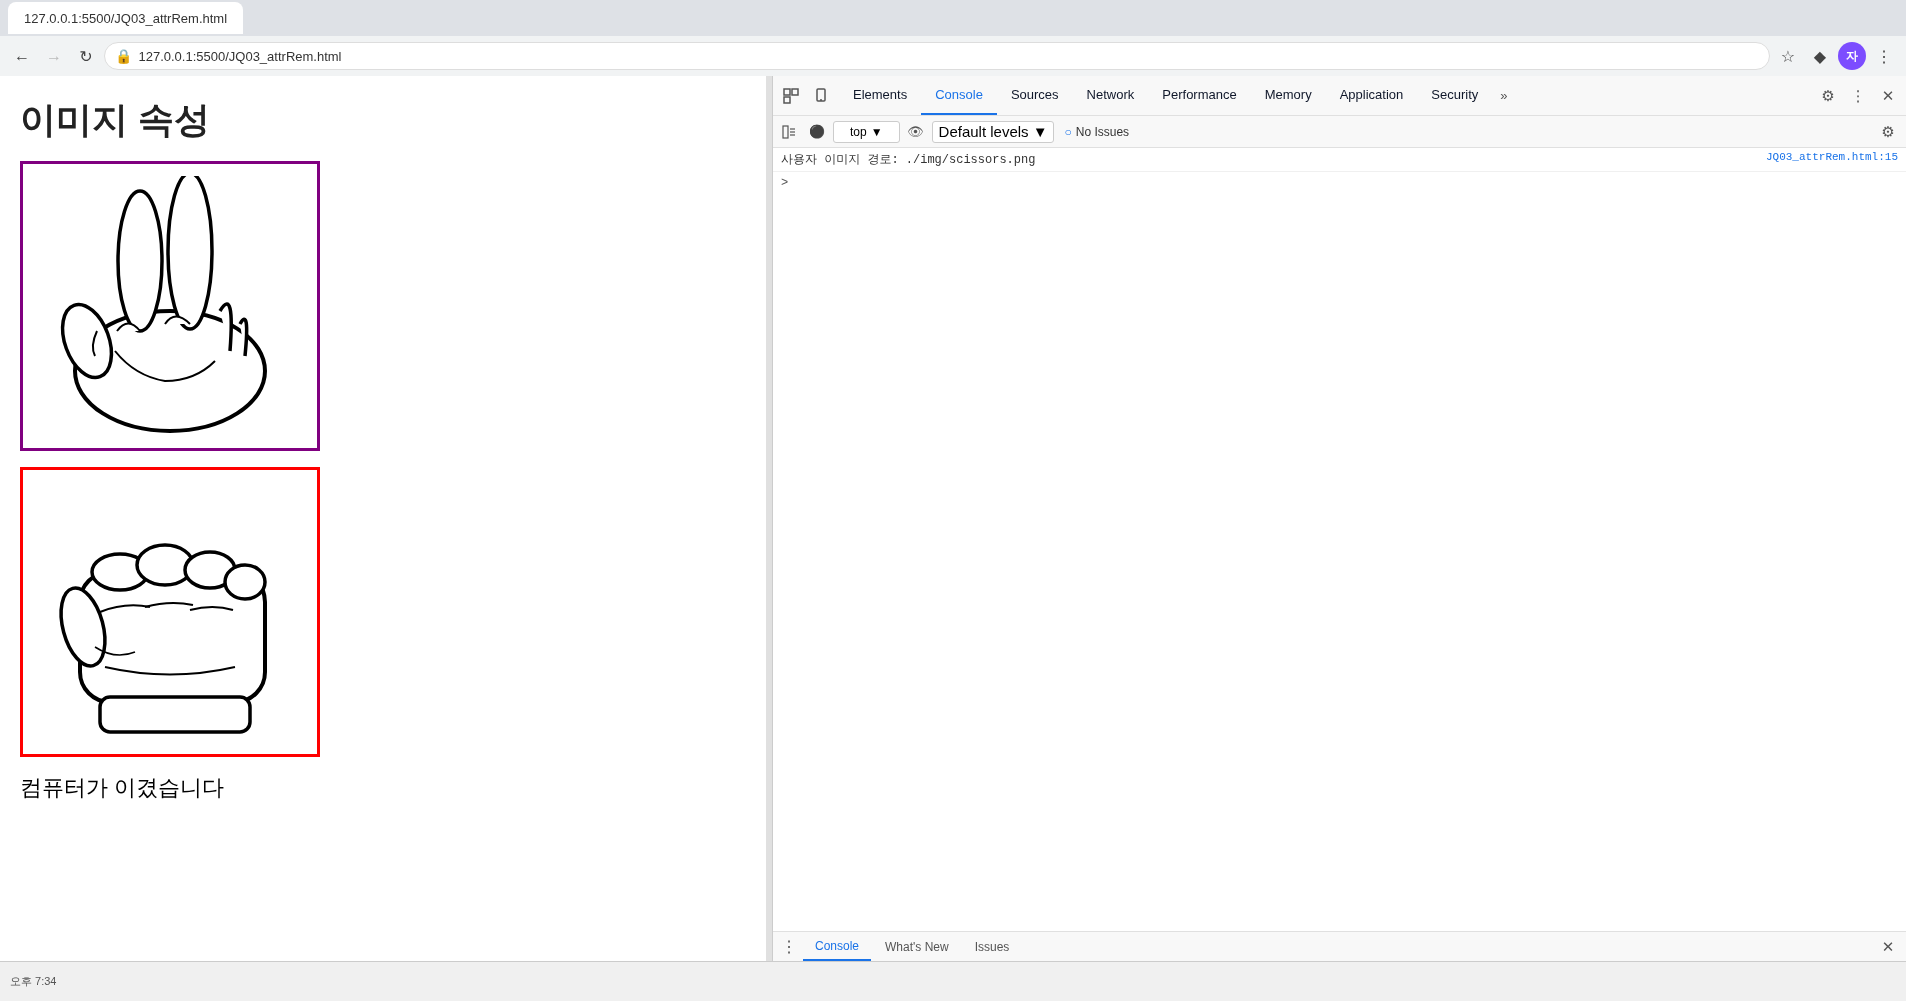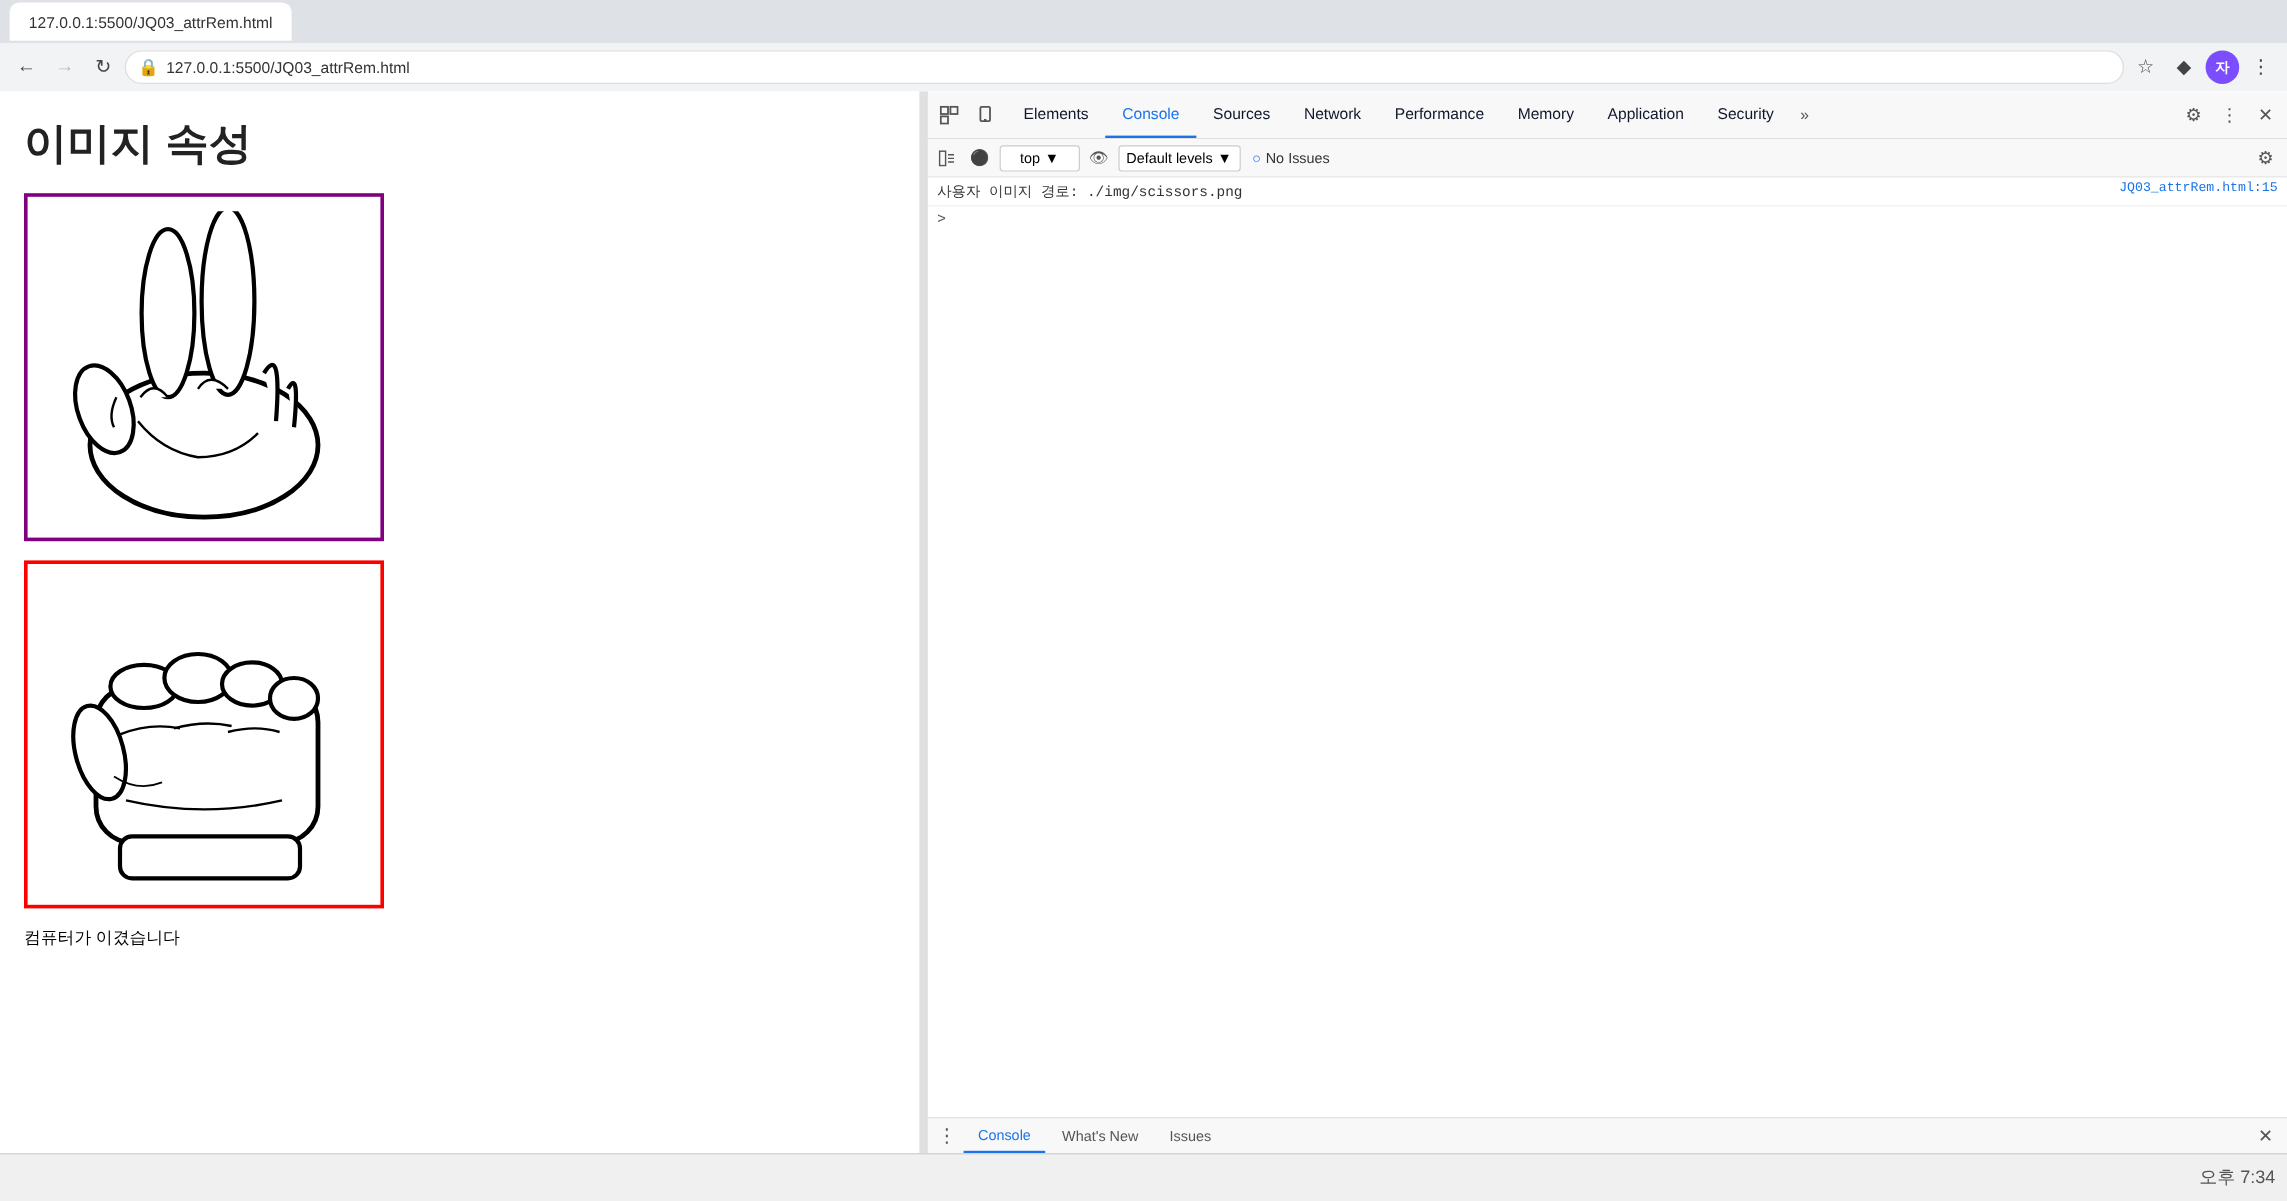--- a/index.html
+++ b/index.html
@@ -111,21 +111,21 @@
       width: 300px;
       height: 290px;
       display: flex;
       align-items: center;
       justify-content: center;
       overflow: hidden;
     }
 
     .result-text {
       margin-top: 16px;
-      font-size: 14px;
+      font-size: 22px;
     }
 
     
     .devtools {
       flex: 1;
       background: #fff;
       border-left: 1px solid #ccc;
       display: flex;
       flex-direction: column;
       overflow: hidden;
@@ -236,21 +236,21 @@
       outline: none;
     }
 
     .log-levels-btn {
       display: flex;
       align-items: center;
       background: #fff;
       border: 1px solid #ccc;
       border-radius: 3px;
       padding: 2px 6px;
-      font-size: 12px;
+      font-size: 15px;
       cursor: pointer;
       gap: 4px;
       height: 22px;
     }
 
     .no-issues-badge {
       display: flex;
       align-items: center;
       font-size: 12px;
       color: #333;
@@ -333,23 +333,23 @@
     }
 
     
     .taskbar {
       height: 40px;
       background: #f0f0f0;
       border-top: 1px solid #ccc;
       flex-shrink: 0;
       display: flex;
       align-items: center;
-      justify-content: flex-end;
+      justify-content: flex-start;
       padding: 0 10px;
-      font-size: 15px;
+      font-size: 11px;
       color: #555;
     }
 
     
     .hand-scissors {
       width: 270px;
       height: 260px;
     }
     .hand-rock {
       width: 270px;

